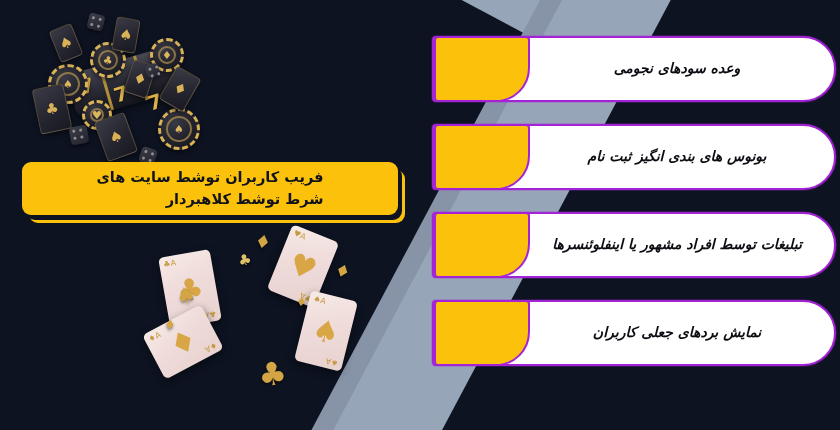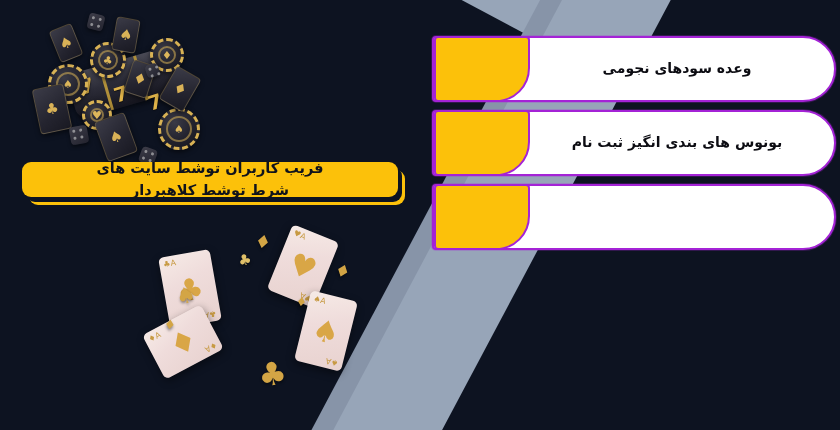--- a/index.html
+++ b/index.html
@@ -207,48 +207,48 @@
   .g5 { left: 14px;  top: 92px; font-size: 13px; transform: rotate(8deg); }
   .g6 { left: 88px;  top: 26px; font-size: 15px; transform: rotate(-16deg); color:#e0c069; }
   .g7 { left: 146px; top: 70px; font-size: 12px; transform: rotate(8deg); }
 
   
   .title-box {
     position: absolute;
     left: 22px;
     top: 162px;
     width: 376px;
-    height: 35px;
+    height: 53px;
     background: #fcc10a;
     border-radius: 9px;
     display: flex;
     align-items: center;
     justify-content: center;
-    text-align: center;
     box-shadow: 4px 5px 0 #0d1321, 7px 8px 0 #fcc10a, 9px 10px 0 #0d1321;
     z-index: 6;
   }
   .title-box .txt {
     color: #10131c;
     font-size: 14.5px;
     font-weight: 700;
     line-height: 1.45;
     padding: 0 16px;
   }
 
   
   .list {
     position: absolute;
     right: 4px;
     top: 36px;
     width: 404px;
     display: flex;
     flex-direction: column;
-    gap: 8px;
+    gap: 22px;
     z-index: 5;
+    font-style: italic;
   }
   .row {
     position: relative;
     height: 62px;
     background: #ffffff;
     border: 2.5px solid #a423d6;
     border-radius: 4px 34px 34px 4px;
     display: flex;
     align-items: center;
     box-shadow: 0 0 0 1px rgba(164,35,214,.25);
@@ -382,16 +382,21 @@
     <div class="row">
       <div class="tab"></div>
       <div class="row-text">وعده سودهای نجومی</div>
     </div>
     <div class="row">
       <div class="tab"></div>
       <div class="row-text">بونوس های بندی انگیز ثبت نام</div>
     </div>
     <div class="row">
       <div class="tab"></div>
+      <div class="row-text">تبلیغات توسط افراد مشهور یا اینفلوئنسرها</div>
+    </div>
+    <div class="row">
+      <div class="tab"></div>
+      <div class="row-text">نمایش بردهای جعلی کاربران</div>
     </div>
   </div>
 
 </div>
 
 </body></html>

